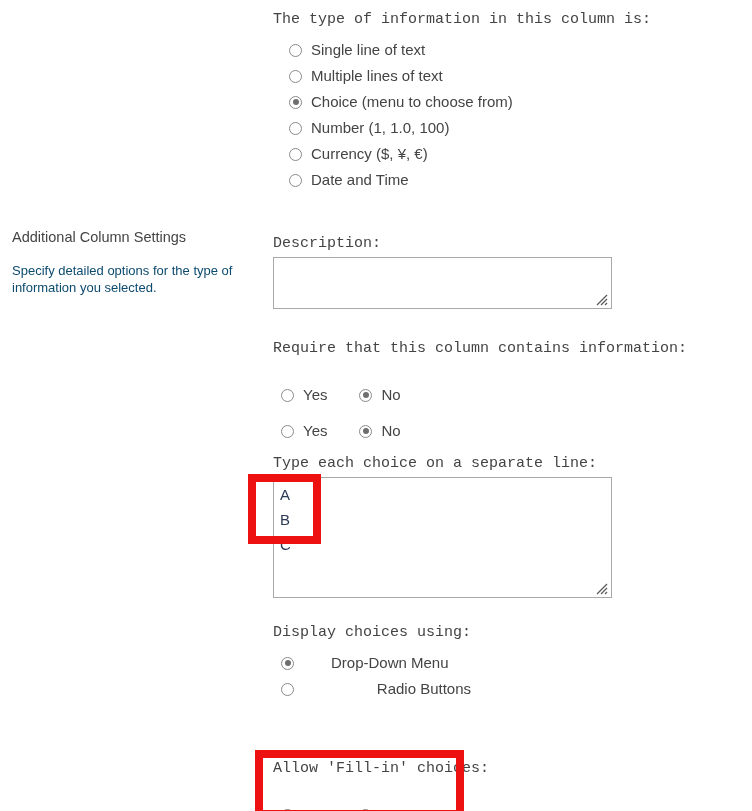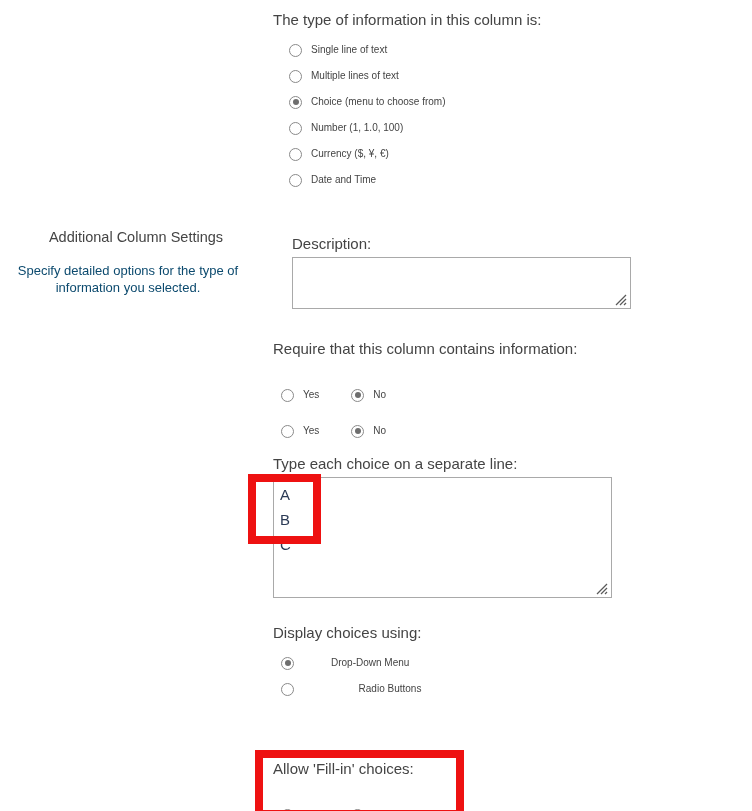--- a/index.html
+++ b/index.html
@@ -23,21 +23,20 @@
     width: 752px;
     height: 811px;
   }
 
   
   .sidebar {
     position: absolute;
     left: 12px;
     top: 228px;
     width: 248px;
-    text-align: center;
   }
   .sidebar-heading {
     font-size: 14.5px;
     color: #444444;
     line-height: 18px;
     margin: 0 0 16px 0;
     font-weight: 400;
   }
   .sidebar-desc {
     font-size: 13px;
@@ -54,20 +53,21 @@
     top: 0;
     width: 470px;
   }
 
   .field-label {
     font-size: 15px;
     color: #444444;
     line-height: 20px;
     margin: 0;
     white-space: nowrap;
+    font-family: Liberation Mono, monospace;
   }
 
   
   .radio-list {
     margin: 0;
     padding: 0;
     list-style: none;
   }
   .radio-row {
     display: flex;
@@ -89,21 +89,21 @@
   .radio.checked::after {
     content: "";
     position: absolute;
     left: 50%; top: 50%;
     width: 6px; height: 6px;
     margin: -3px 0 0 -3px;
     border-radius: 50%;
     background: #6e6e6e;
   }
   .radio-label {
-    font-size: 10px;
+    font-size: 15px;
     color: #444444;
     margin-left: 9px;
     line-height: 20px;
     white-space: nowrap;
   }
 
   
   .yesno-row {
     display: flex;
     align-items: center;
@@ -183,21 +183,21 @@
           <span class="radio"></span>
           <span class="radio-label">Currency ($, ¥, €)</span>
         </li>
         <li class="radio-row indented">
           <span class="radio"></span>
           <span class="radio-label">Date and Time</span>
         </li>
       </ul>
     </div>
 
-    <div style="position:absolute; left:0; top:234px;margin-left:19px;">
+    <div style="position:absolute; left:0; top:234px;">
       <div class="field-label">Description:</div>
       <div class="textarea-box" style="width:339px; height:52px; margin-top:3px;">
         <span></span>
         <svg class="grip" viewBox="0 0 14 14">
           <line x1="13" y1="3" x2="3" y2="13" stroke="#5a5a5a" stroke-width="1.2"></line>
           <line x1="13" y1="7" x2="7" y2="13" stroke="#5a5a5a" stroke-width="1.2"></line>
           <line x1="13" y1="11" x2="11" y2="13" stroke="#5a5a5a" stroke-width="1.2"></line>
         </svg>
       </div>
     </div>

